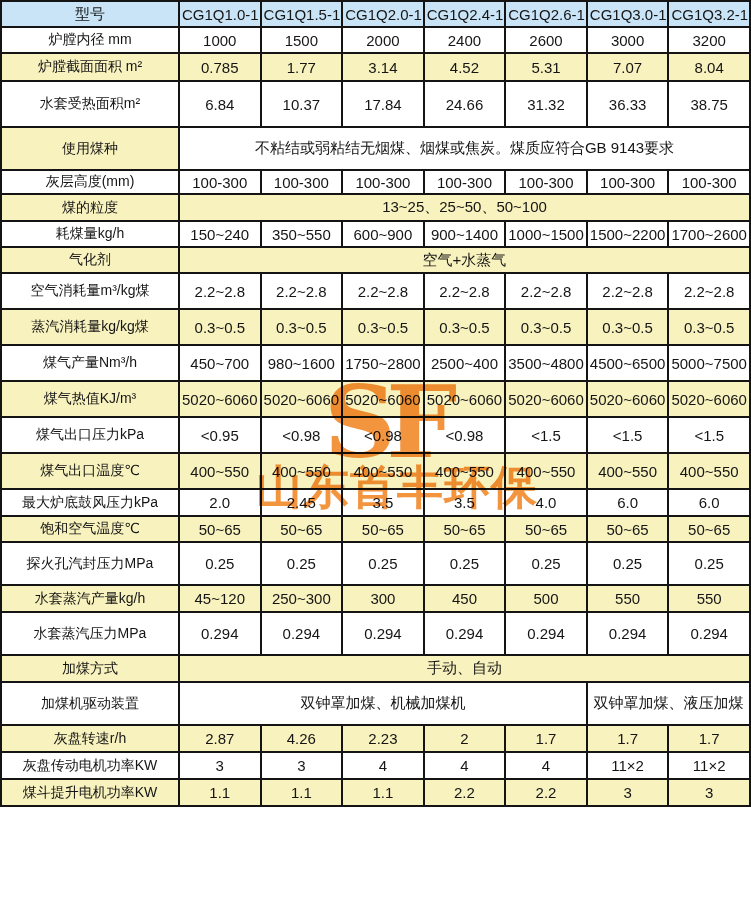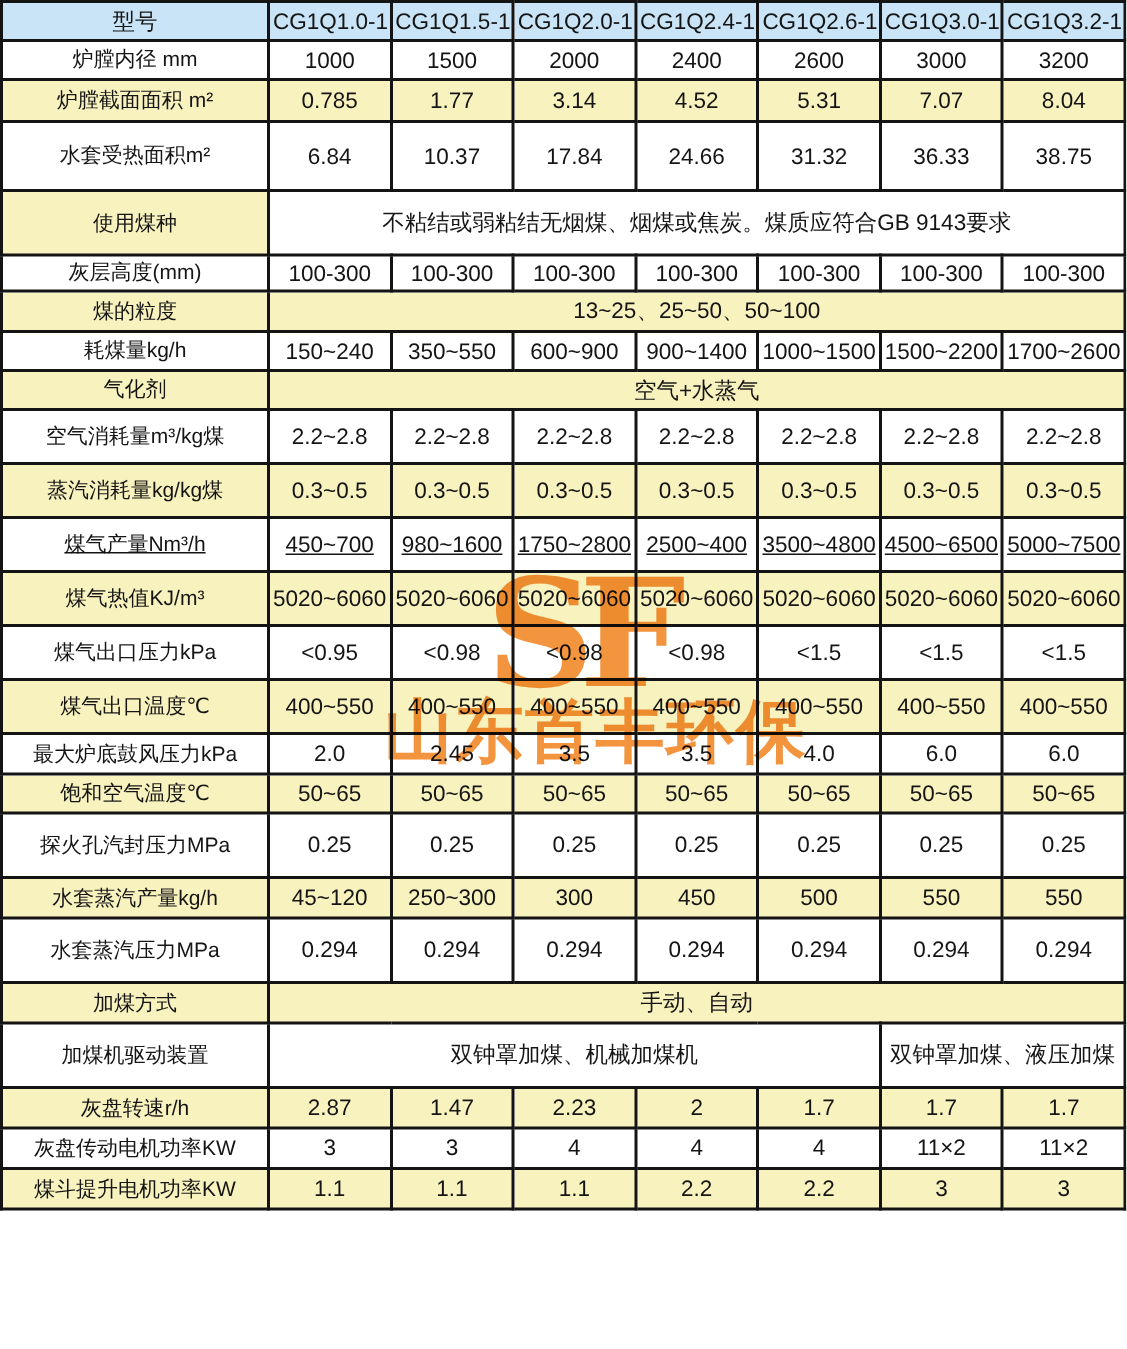--- a/index.html
+++ b/index.html
@@ -170,21 +170,21 @@
         <tr class="yellow" style="height: 36px;">
           <th class="rowlbl">蒸汽消耗量kg/kg煤</th>
           <td>0.3~0.5</td>
           <td>0.3~0.5</td>
           <td>0.3~0.5</td>
           <td>0.3~0.5</td>
           <td>0.3~0.5</td>
           <td>0.3~0.5</td>
           <td>0.3~0.5</td>
         </tr>
-        <tr style="height: 36px; text-decoration: underline;">
+        <tr style="height: 36px;">
           <th class="rowlbl">煤气产量Nm³/h</th>
           <td>450~700</td>
           <td>980~1600</td>
           <td>1750~2800</td>
           <td>2500~400</td>
           <td>3500~4800</td>
           <td>4500~6500</td>
           <td>5000~7500</td>
         </tr>
         <tr class="yellow" style="height: 36px;">
@@ -272,21 +272,21 @@
           <td colspan="7" class="span-cell">手动、自动</td>
         </tr>
         <tr style="height: 43px;">
           <th class="rowlbl">加煤机驱动装置</th>
           <td colspan="5" class="span-cell">双钟罩加煤、机械加煤机</td>
           <td colspan="2" class="span-cell">双钟罩加煤、液压加煤</td>
         </tr>
         <tr class="yellow" style="height: 27px;">
           <th class="rowlbl">灰盘转速r/h</th>
           <td>2.87</td>
-          <td>1.47</td>
+          <td>4.26</td>
           <td>2.23</td>
           <td>2</td>
           <td>1.7</td>
           <td>1.7</td>
           <td>1.7</td>
         </tr>
         <tr style="height: 27px;">
           <th class="rowlbl">灰盘传动电机功率KW</th>
           <td>3</td>
           <td>3</td>

